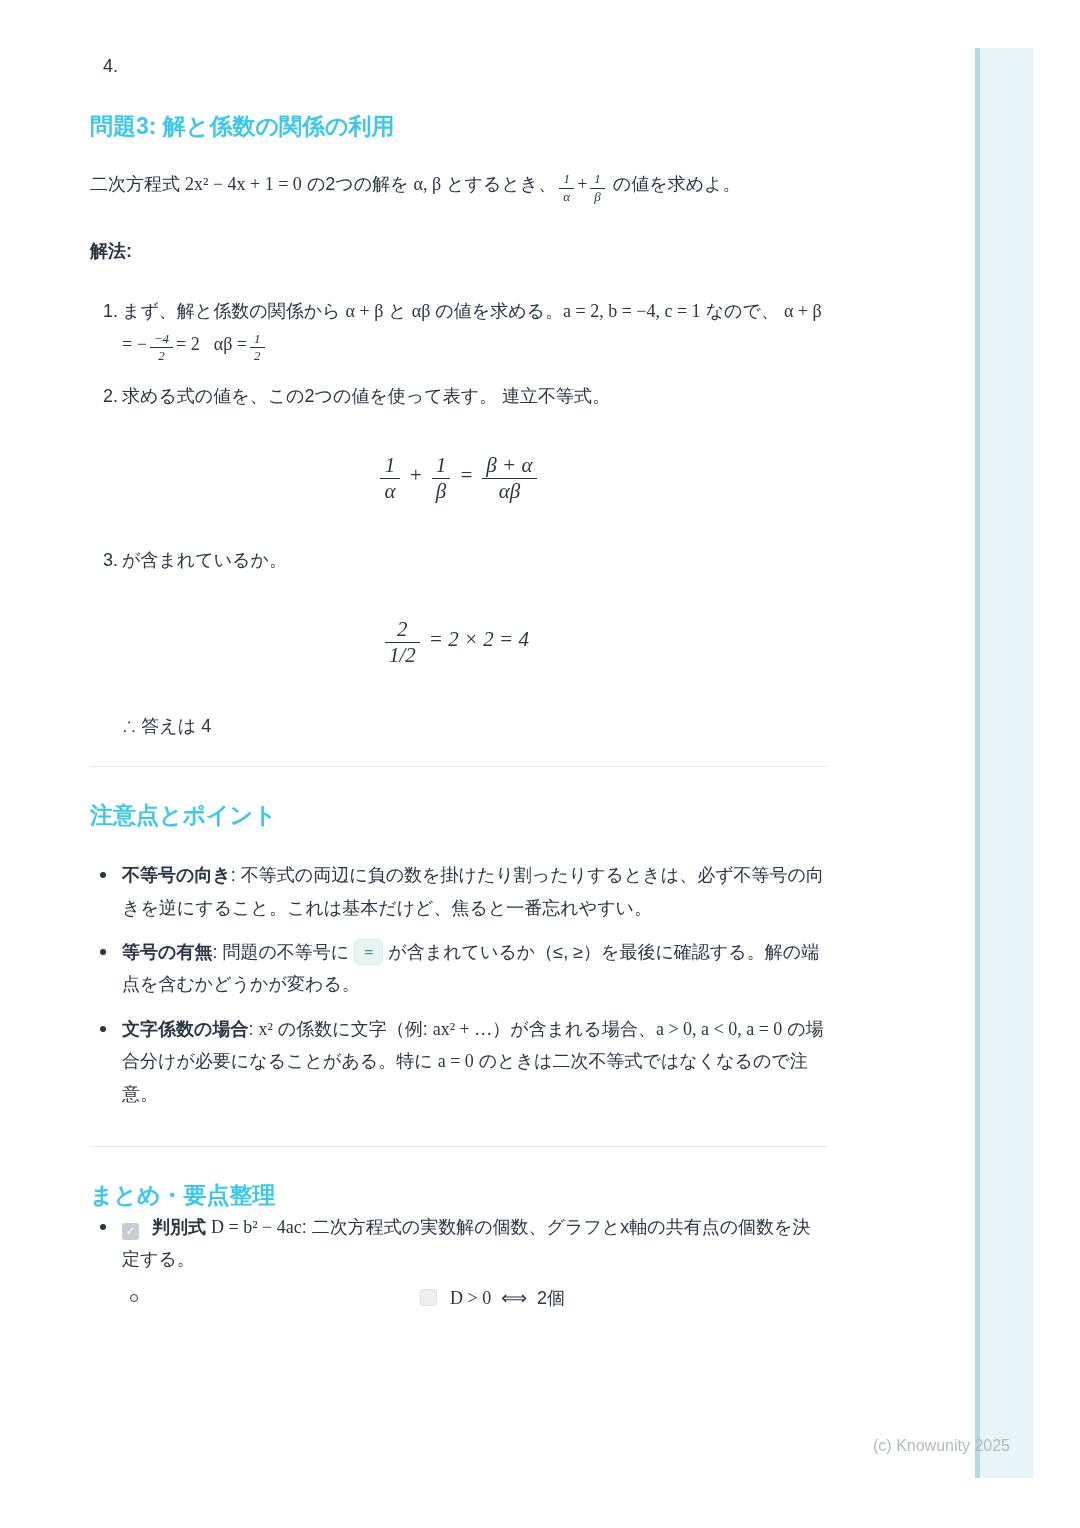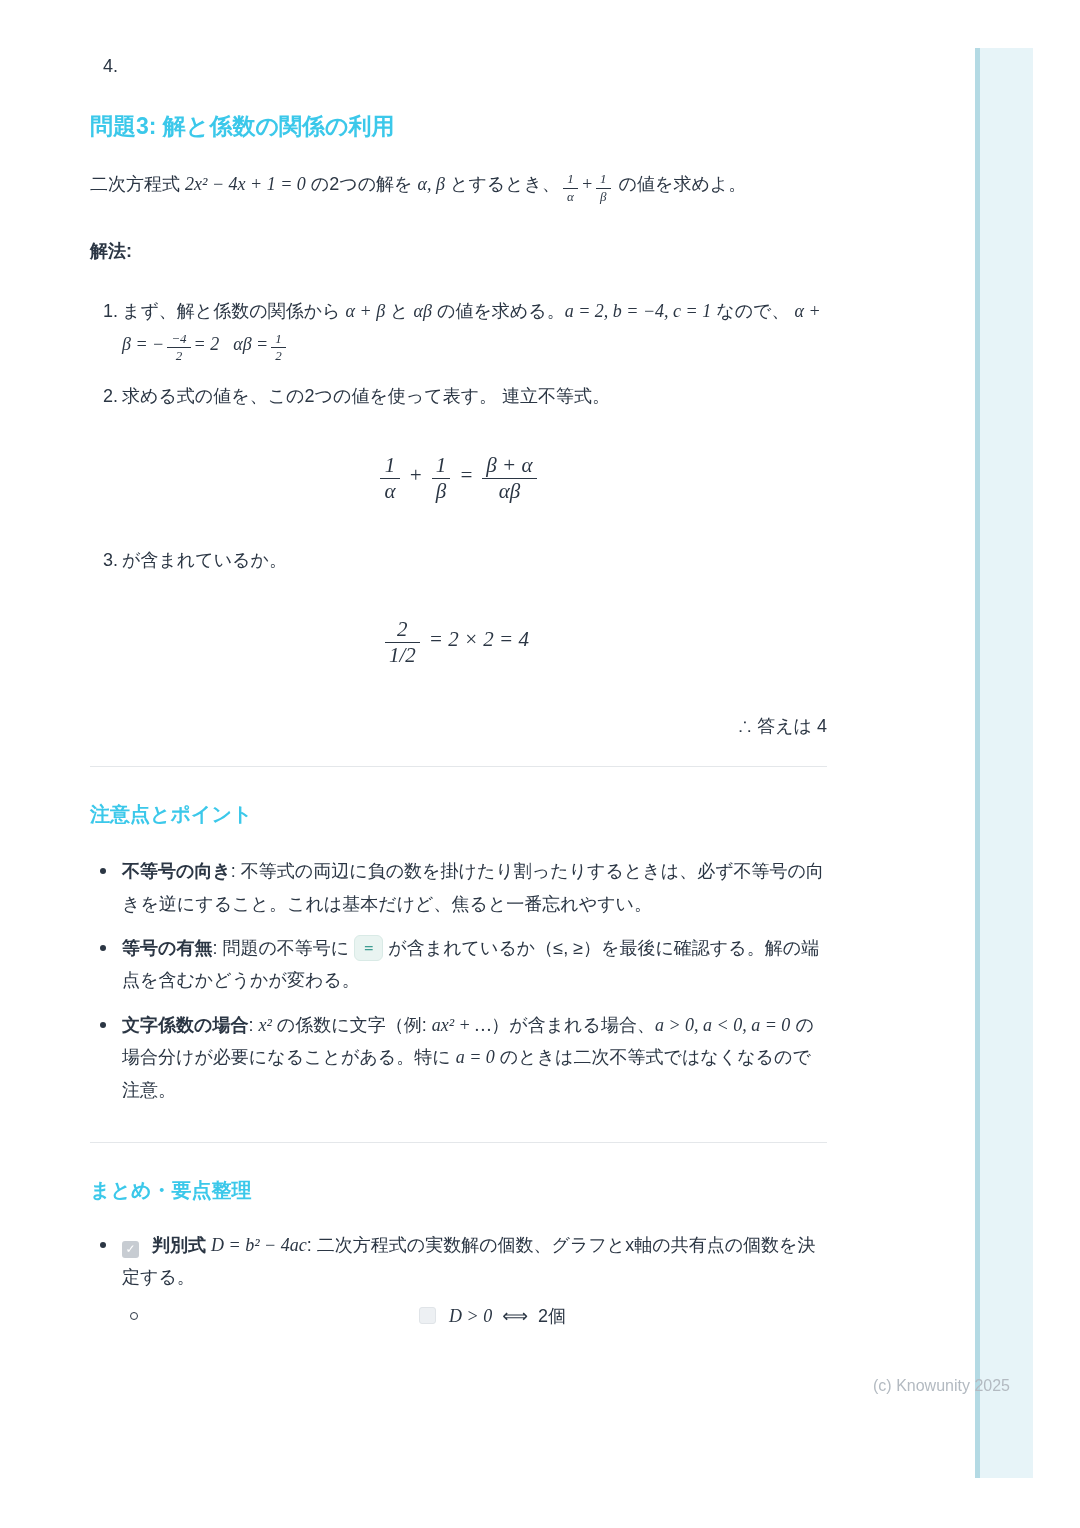--- a/index.html
+++ b/index.html
@@ -13,67 +13,67 @@
 
   
   .num-item { display:flex; padding-left:13px; }
   .num-item .marker { flex:0 0 19px; }
   .num-item .ibody { flex:1; }
   .top-item { padding-top:50px; }
 
   b { font-weight:700; }
 
   .h3 { color:#3bc8ea; font-size:23px; font-weight:700; margin-top:30px; line-height:1.3; }
-  .h2 { color:#3bc8ea; font-size:20px; font-weight:700; margin-top:34px; line-height:1.3; }
+  .h2 { color:#3bc8ea; font-size:23px; font-weight:700; margin-top:34px; line-height:1.3; }
 
   .para { margin-top:26px; }
   .solution-label { font-weight:700; margin-top:30px; }
   .steps { margin-top:28px; }
   .step2 { margin-top:16px; }
 
-  .math { font-family:"Liberation Serif", serif; font-style:italic; }
+  .math { font-family:"Liberation Serif", serif; }
 
   .frac {
     display:inline-block; vertical-align:-0.75em; text-align:center;
     font-family:"Liberation Serif", serif; font-style:italic; line-height:1.2;
     margin:0 3px;
   }
   .frac .num { display:block; padding:0 4px; border-bottom:1px solid #2b3644; }
   .frac .den { display:block; padding:0 4px; }
   .frac.small { font-size:13px; vertical-align:-0.8em; line-height:1.25; }
 
   .display-formula {
     text-align:center; margin:40px 0; font-family:"Liberation Serif", serif;
     font-size:21px; font-style:italic;
   }
   .display-formula .frac { font-size:21px; }
   .display-formula .op { margin:0 6px; }
 
   .step3 { margin-top:40px; }
-  .conclusion { margin:42px 0 0 32px;text-align:right; }
+  .conclusion { margin:42px 0 0 32px; }
 
   .divider { border:none; border-top:1px solid #e4e7ea; }
   .divider-1 { margin-top:24px; }
   .divider-2 { margin-top:36px; }
 
   .notes-list { list-style:none; margin-top:28px; }
   .bullet-item { position:relative; padding-left:32px; margin-bottom:12px; }
   .bullet-item .dot {
     position:absolute; left:10px; top:13px; width:6px; height:6px;
     border-radius:50%; background:#2b3644;
   }
 
   .badge {
     display:inline-block; background:#e9f4f1; border:1px solid #d9eae6;
     border-radius:6px; color:#3d9c92; padding:0 9px; font-size:15px;
     line-height:1.6; vertical-align:1px; margin:0 5px;
     font-family:"DejaVu Sans Mono", monospace;
   }
 
-  .check-item { position:relative; padding-left:32px; margin-top:26px; }
+  .check-item { position:relative; padding-left:32px; }
   .check-item .dot {
     position:absolute; left:10px; top:13px; width:6px; height:6px;
     border-radius:50%; background:#2b3644;
   }
   .checkbox {
     display:inline-block; width:17px; height:17px; border-radius:3px;
     vertical-align:-2px; margin-right:13px; text-align:center;
     line-height:17px; font-size:12px;
   }
   .checkbox.checked { background:#c7ccd2; color:#ffffff; }
@@ -84,21 +84,21 @@
     position:absolute; left:40px; top:12px; width:8px; height:8px;
     border:1.5px solid #2b3644; border-radius:50%; background:transparent;
   }
   .sub-item .arrow { margin:0 10px; }
 
   .right-bar {
     position:absolute; left:975px; top:48px; width:58px; height:1430px;
     background:#e7f4f8; border-left:5px solid #b4dae4; z-index:1;
   }
   .watermark {
-    position:absolute; top:1372px; right:70px; font-size:16px;
+    position:absolute; top:1432px; right:70px; font-size:16px;
     color:#b3bac1; z-index:2;
   }
 </style>
 </head>
 <body>
 
 <div class="content">
 
   <div class="num-item top-item">
     <span class="marker">4.</span>

